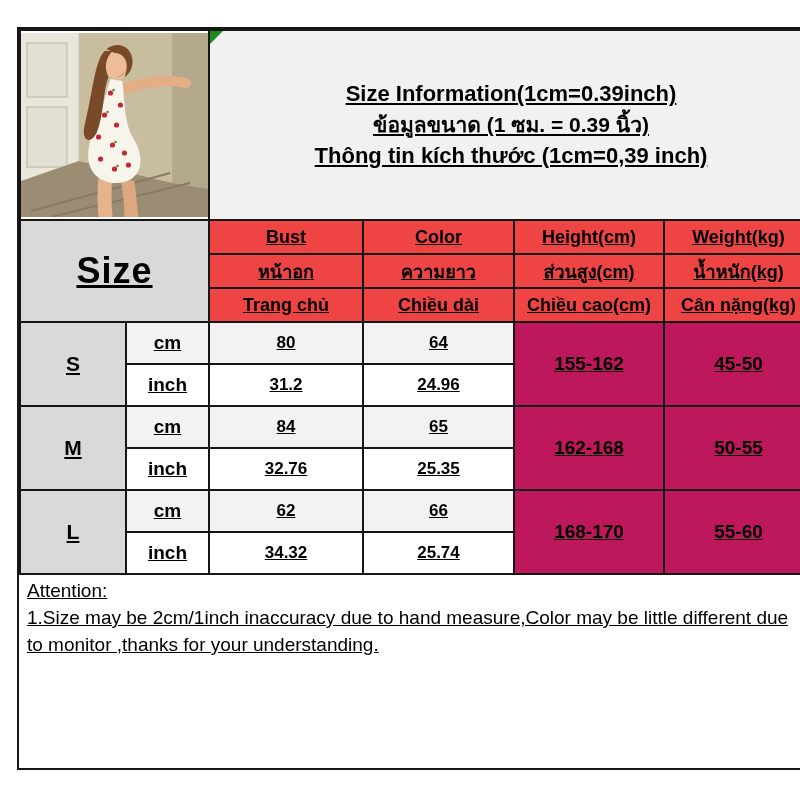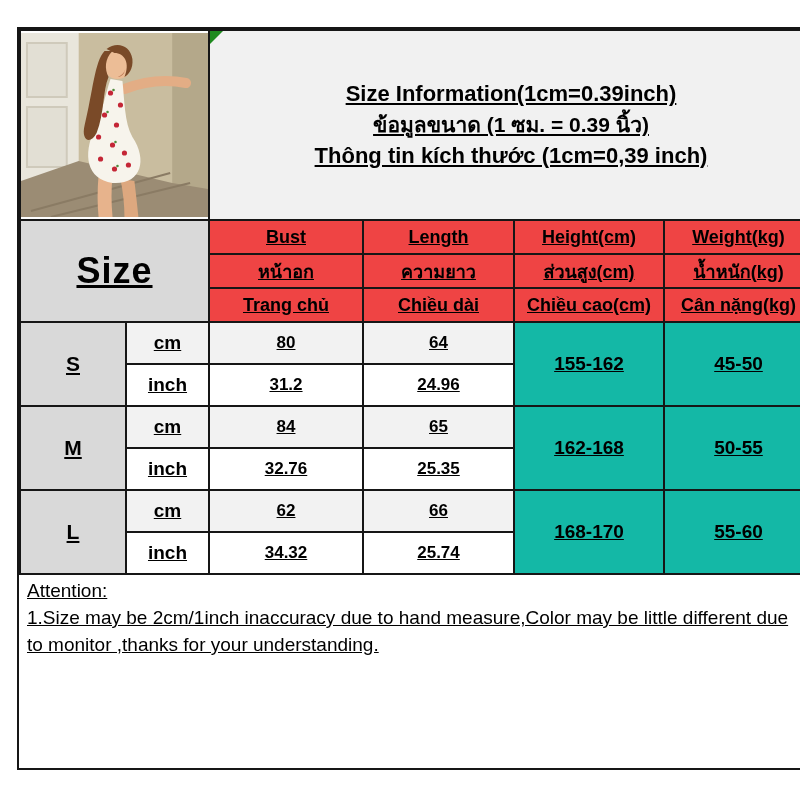--- a/index.html
+++ b/index.html
@@ -25,21 +25,21 @@
                height:100%;gap:7px;}
   .title-line{font-weight:bold;font-size:22px;line-height:1.1;}
   .title-line.th{font-size:21px;}
   td.hdr{background:#ef4444;font-size:18px;}
   td.c-size{background:#d9d9d9;font-size:36px;letter-spacing:1px;}
   td.c-label{background:#d9d9d9;font-size:21px;}
   td.c-unit{font-size:19px;}
   td.val{font-size:17px;}
   td.cmbg{background:#f2f2f2;}
   td.inchbg{background:#ffffff;}
-  td.c-span{background:#14b8a6;font-size:19px;}
+  td.c-span{background:#be185d;font-size:19px;}
   
   .attention{flex:1;box-sizing:border-box;padding:3px 8px 12px 8px;font-size:19px;
              font-weight:normal;line-height:1.42;text-align:left;background:#fff;}
   .attention p{margin:0;}
 </style>
 </head>
 <body>
 
 <div class="canvas">
   <div class="sheet">
@@ -106,21 +106,21 @@
             <div class="title-line">Size Information(1cm=0.39inch)</div>
             <div class="title-line th">ข้อมูลขนาด (1 ซม. = 0.39 นิ้ว)</div>
             <div class="title-line">Thông tin kích thước (1cm=0,39 inch)</div>
           </div>
         </td>
       </tr>
 
       <tr class="h-row">
         <td class="c-size" colspan="2" rowspan="3">Size</td>
         <td class="hdr">Bust</td>
-        <td class="hdr">Length</td>
+        <td class="hdr">Color</td>
         <td class="hdr">Height(cm)</td>
         <td class="hdr">Weight(kg)</td>
       </tr>
       <tr class="h-row">
         <td class="hdr">หน้าอก</td>
         <td class="hdr">ความยาว</td>
         <td class="hdr">ส่วนสูง(cm)</td>
         <td class="hdr">น้ำหนัก(kg)</td>
       </tr>
       <tr class="h-row">

